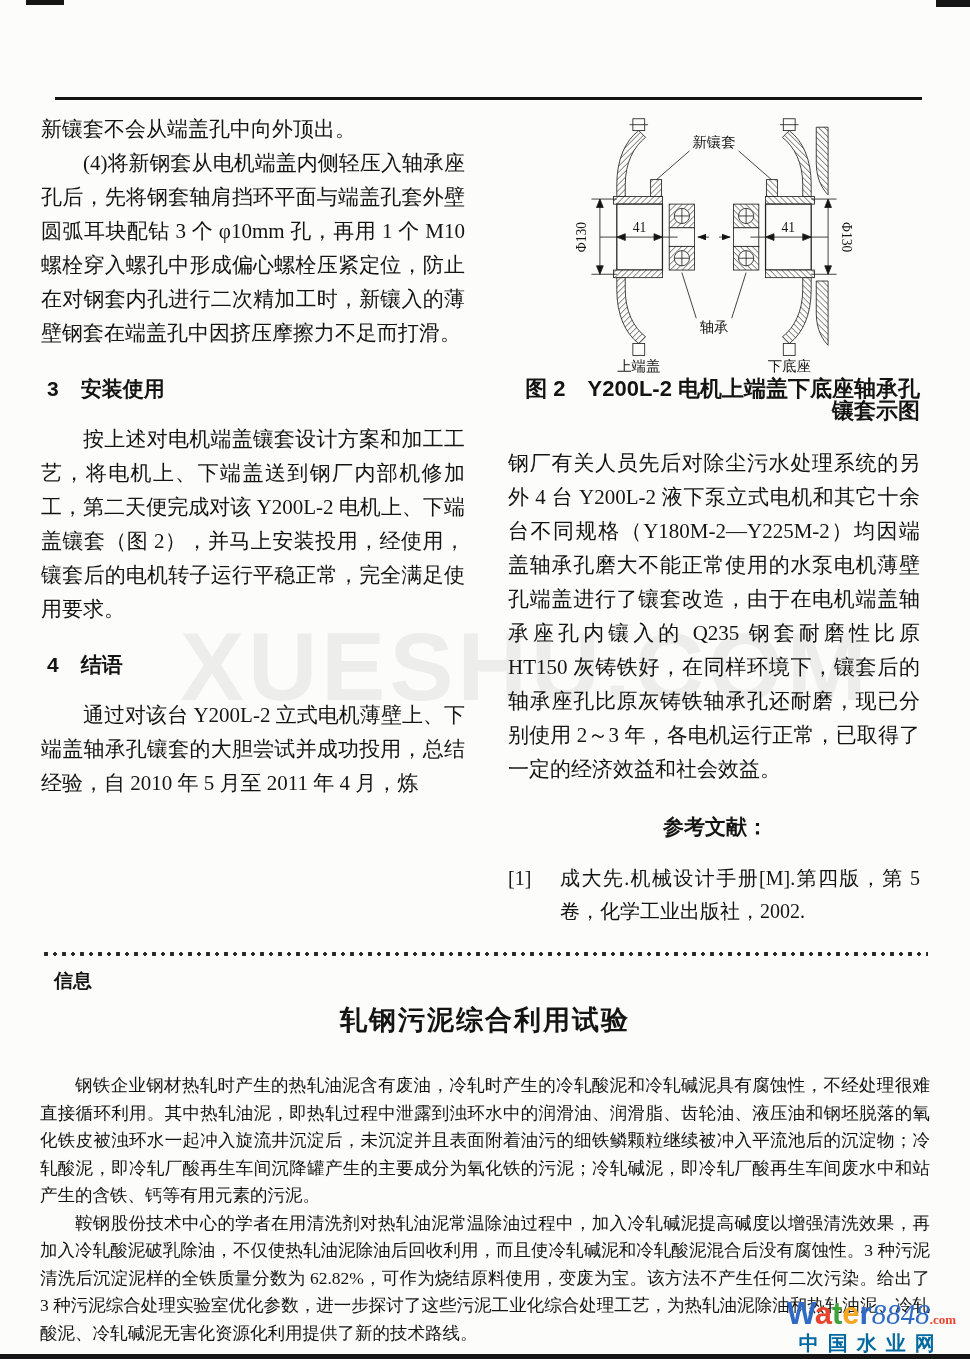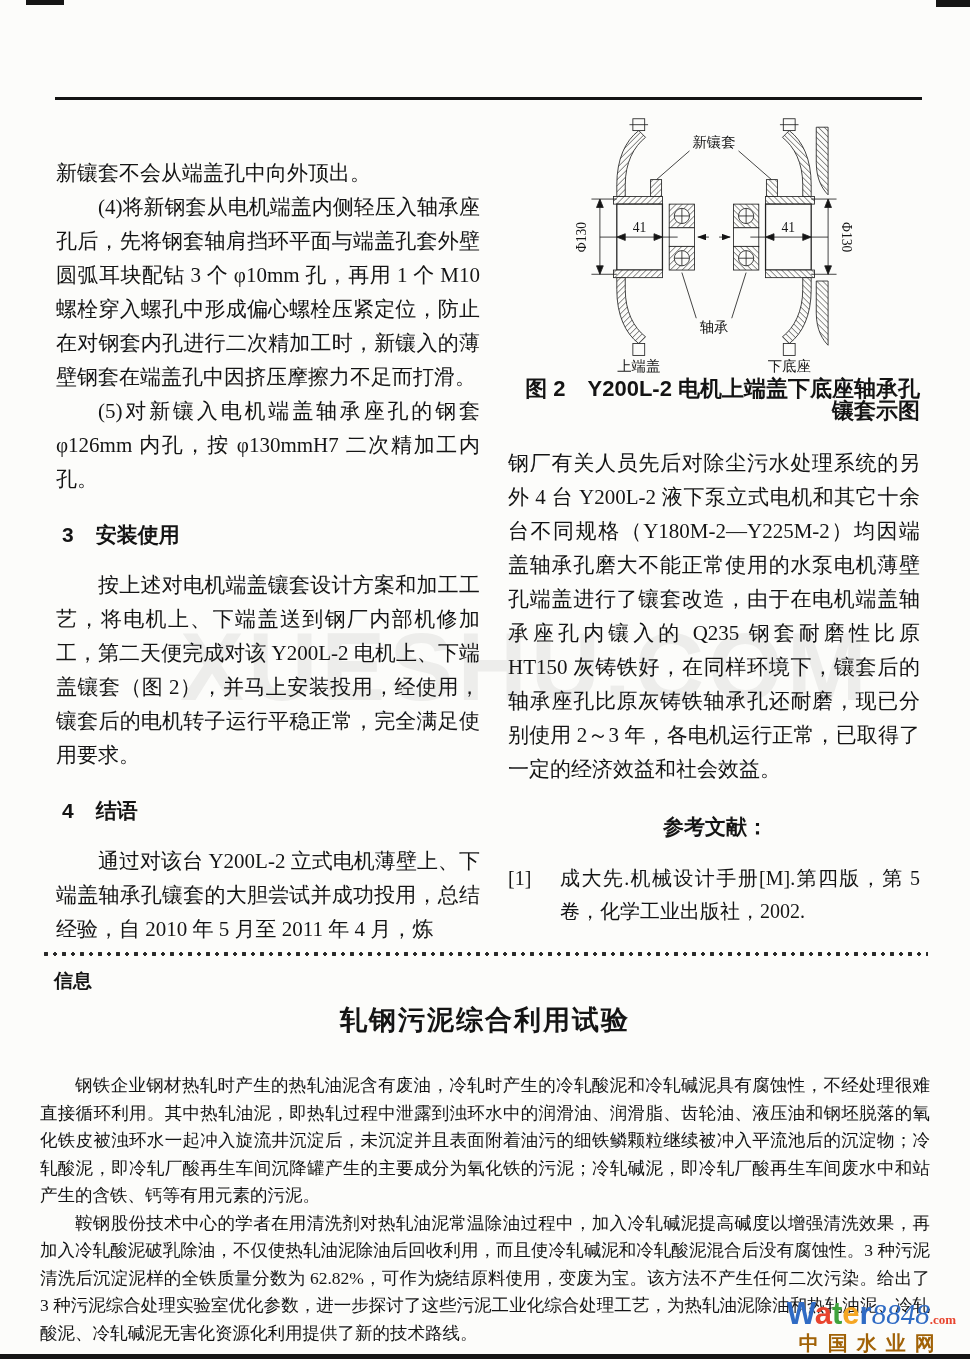--- a/index.html
+++ b/index.html
@@ -9,21 +9,21 @@
     font-family:"Liberation Serif","DejaVu Serif",serif;
   }
   
   .hdr { position:absolute; top:66px; left:58px; right:50px; height:28px; font-size:18px; }
   .hdr .issue { position:absolute; left:4px; top:0; letter-spacing:1px; }
   .hdr .journal { position:absolute; left:0; right:0; top:0; text-align:center; font-size:19px; }
   .hdr .pageno { position:absolute; right:2px; top:0; }
   .hdr-rule { position:absolute; top:97px; left:55px; right:48px; height:3px; background:#141414; }
   
   .col { position:absolute; top:112px; font-size:21px; line-height:34px; text-align:justify; }
-  .col-left  { left:56px;  width:424px;margin-top:44px; }
+  .col-left  { left:41px;  width:424px; }
   .col-right { left:508px; width:412px; }
   .col p { margin:0; }
   .col p.indent { text-indent:2em; }
   .sec-heading {
     font-family:"Liberation Sans","DejaVu Sans",sans-serif; font-weight:bold;
     font-size:21px; margin:22px 0 16px 6px; text-align:left;
   }
   .sec-heading .num { margin-right:22px; }
   
   .figure-box { width:412px; }
@@ -90,21 +90,20 @@
 
 <div class="page">
 
   <div class="wm-center">XUESHU.COM</div>
 
   <div class="hdr-rule"></div>
 
   <div class="col col-left">
     <p>新镶套不会从端盖孔中向外顶出。</p>
     <p class="indent">(4)将新钢套从电机端盖内侧轻压入轴承座孔后，先将钢套轴肩挡环平面与端盖孔套外壁圆弧耳块配钻 3 个 φ10mm 孔，再用 1 个 M10 螺栓穿入螺孔中形成偏心螺栓压紧定位，防止在对钢套内孔进行二次精加工时，新镶入的薄壁钢套在端盖孔中因挤压摩擦力不足而打滑。</p>
-    <p class="indent">(5)对新镶入电机端盖轴承座孔的钢套 φ126mm 内孔，按 φ130mmH7 二次精加工内孔。</p>
     <div class="sec-heading">
       <span class="num">3</span><span>安装使用</span>
     </div>
     <p class="indent">按上述对电机端盖镶套设计方案和加工工艺，将电机上、下端盖送到钢厂内部机修加工，第二天便完成对该 Y200L-2 电机上、下端盖镶套（图 2），并马上安装投用，经使用，镶套后的电机转子运行平稳正常，完全满足使用要求。</p>
     <div class="sec-heading">
       <span class="num">4</span><span>结语</span>
     </div>
     <p class="indent">通过对该台 Y200L-2 立式电机薄壁上、下端盖轴承孔镶套的大胆尝试并成功投用，总结经验，自 2010 年 5 月至 2011 年 4 月，炼</p>
   </div>
 
@@ -220,20 +219,20 @@
     <div class="info-title">轧钢污泥综合利用试验</div>
     <p>钢铁企业钢材热轧时产生的热轧油泥含有废油，冷轧时产生的冷轧酸泥和冷轧碱泥具有腐蚀性，不经处理很难直接循环利用。其中热轧油泥，即热轧过程中泄露到浊环水中的润滑油、润滑脂、齿轮油、液压油和钢坯脱落的氧化铁皮被浊环水一起冲入旋流井沉淀后，未沉淀并且表面附着油污的细铁鳞颗粒继续被冲入平流池后的沉淀物；冷轧酸泥，即冷轧厂酸再生车间沉降罐产生的主要成分为氧化铁的污泥；冷轧碱泥，即冷轧厂酸再生车间废水中和站产生的含铁、钙等有用元素的污泥。</p>
     <p>鞍钢股份技术中心的学者在用清洗剂对热轧油泥常温除油过程中，加入冷轧碱泥提高碱度以增强清洗效果，再加入冷轧酸泥破乳除油，不仅使热轧油泥除油后回收利用，而且使冷轧碱泥和冷轧酸泥混合后没有腐蚀性。3 种污泥清洗后沉淀泥样的全铁质量分数为 62.82%，可作为烧结原料使用，变废为宝。该方法不产生任何二次污染。给出了 3 种污泥综合处理实验室优化参数，进一步探讨了这些污泥工业化综合处理工艺，为热轧油泥除油和热轧油泥、冷轧酸泥、冷轧碱泥无害化资源化利用提供了新的技术路线。</p>
     <p class="source">（来源:四川省金属学会网）</p>
   </div>
 
   <div class="wm-site">
     <div>
       <span class="word" id="wm-word"><span style="color: rgb(47, 107, 196);">W</span><span style="color: rgb(232, 68, 46);">a</span><span style="color: rgb(63, 163, 60);">t</span><span style="color: rgb(245, 166, 35);">e</span><span style="color: rgb(47, 107, 196);">r</span></span><span class="num8848" id="wm-num" style="color: rgb(47, 107, 196);">8848</span><span class="dotcom" id="wm-com" style="color: rgb(232, 68, 46);">.com</span>
     </div>
-    <div class="cname" id="wm-cname" style="color: #a16207;">中国水业网</div>
+    <div class="cname" id="wm-cname" style="color: #0369a1;">中国水业网</div>
   </div>
 
   <div class="artifact art-bottom"></div>
   <div class="artifact art-tl"></div>
   <div class="artifact art-tr"></div>
 
 </div>
 
 </body></html>

